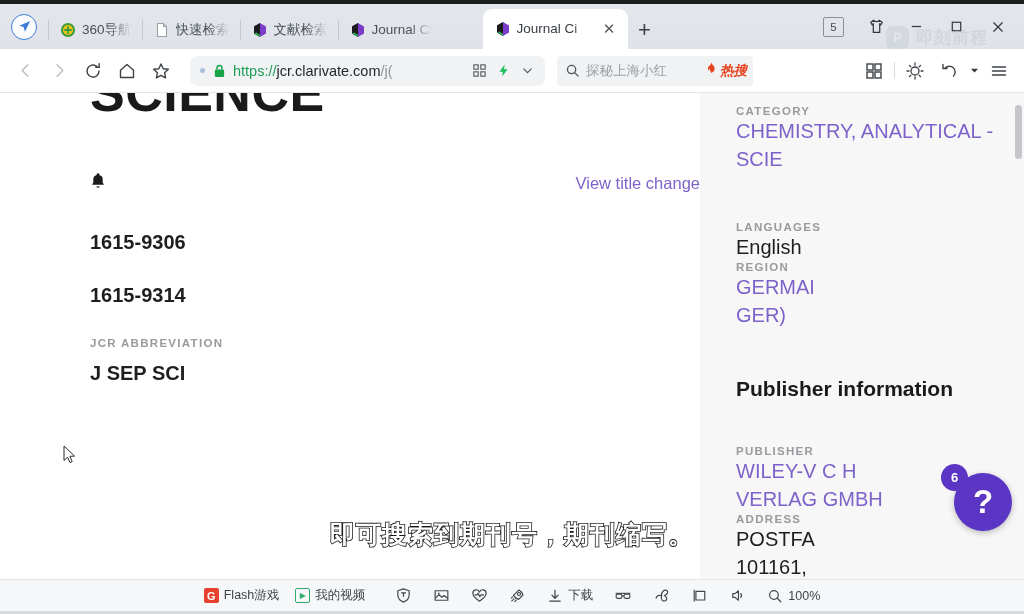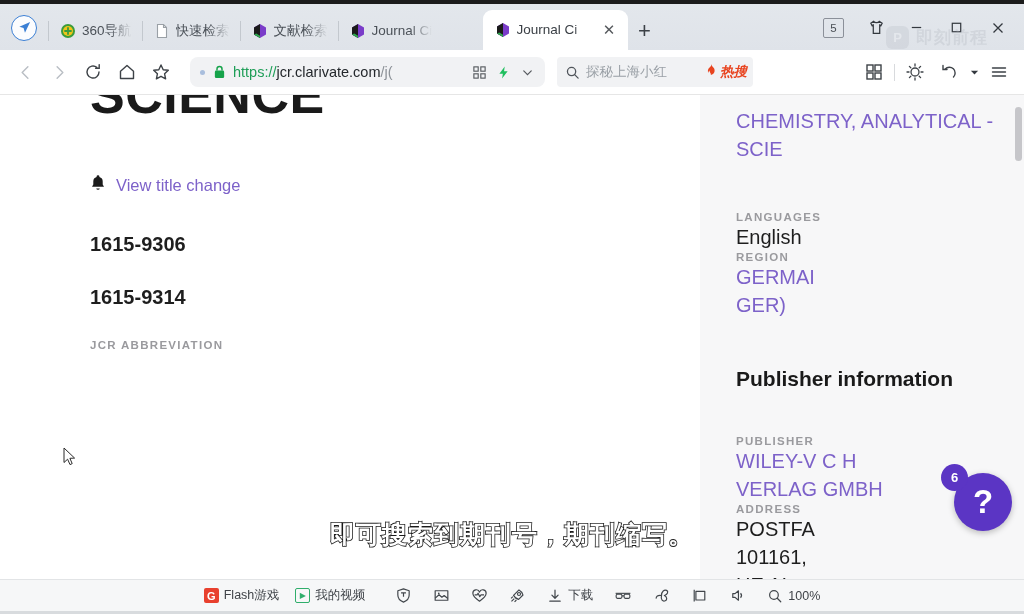--- a/index.html
+++ b/index.html
@@ -196,20 +196,21 @@
   }
 
   .jtitle {
     font-size: 52px; font-weight: 700; color: #1a1a1a;
     letter-spacing: 0.5px; line-height: 1;
     margin-top: -26px;
   }
   .title-change {
     display: flex; align-items: center; gap: 10px;
     margin-top: 53px;
+    justify-content: space-between;
   }
   .title-change .lnk {
     color: #7d62c9; font-size: 16.5px;
   }
 
   .field { margin-top: 30px; }
   .field.first { margin-top: 37px; }
   .flabel {
     font-size: 11.5px; letter-spacing: 1.3px;
     color: #9a9a9e; font-weight: 600;
@@ -553,31 +554,33 @@
       <div class="field first">
         <div class="fvalue">1615-9306</div>
       </div>
 
       <div class="field">
         <div class="fvalue">1615-9314</div>
       </div>
 
       <div class="field">
         <div class="flabel">JCR ABBREVIATION</div>
+        <div class="fvalue">J SEP SCI</div>
       </div>
 
 
       <svg class="cursor" viewBox="0 0 14 20">
         <path d="M1 1 L1 15.5 L4.6 12.2 L7 17.6 L9.2 16.6 L6.9 11.3 L11.6 11.1 Z" fill="#ffffff" stroke="#2b2b2b" stroke-width="1"></path>
       </svg>
     </div>
 
     <div class="col-right">
 
       <div class="rfield" style="margin-top:12px">
+        <div class="rlabel">CATEGORY</div>
         <div class="rvalue" style="max-width:262px">CHEMISTRY, ANALYTICAL - SCIE</div>
       </div>
 
       <div class="r-row" style="margin-top:48px">
         <div class="r-col-a">
           <div class="rlabel">LANGUAGES</div>
           <div class="rvalue dark">English</div>
         </div>
         <div class="r-col-b">
           <div class="rlabel">REGION</div>

